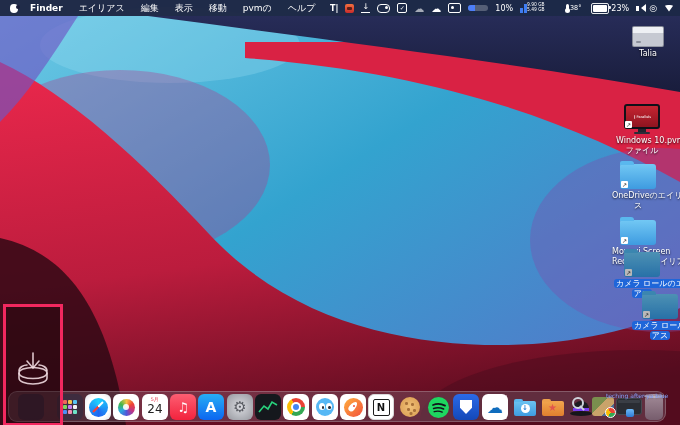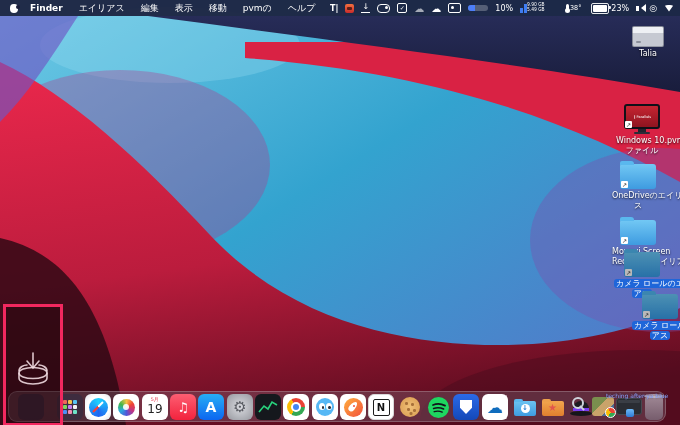--- a/index.html
+++ b/index.html
@@ -292,21 +292,21 @@
 <div class="di" style="left:113px;background:#fff;">
   <div class="cen">
       <div style="width:17px;height:17px;border-radius:50%;background:conic-gradient(#f5c242,#ef4136,#c13584,#5156d8,#2aa9e0,#40b649,#f5c242);position:relative;">
     <span class="abs" style="left:5.5px;top:5.5px;width:6px;height:6px;border-radius:50%;background:#fff;opacity:.9;"></span>
   </div>
     </div>
 </div>
 
 <div class="di" style="left:142px;background:#fff;text-align:center;">
   <div style="font-size:7px;color:#e8273f;line-height:7px;margin-top:2px;"><span class="sc" style="transform:scale(.7);transform-origin:center;">5月</span></div>
-  <div style="font-size:12px;color:#222;line-height:13px;font-weight:500;">19</div>
+  <div style="font-size:12px;color:#222;line-height:13px;font-weight:500;">24</div>
 </div>
 
 <div class="di" style="left:170px;background:linear-gradient(#fd5e72,#f2233d);color:#fff;">
   <div class="cen" style="font-size:13px;">♫</div>
 </div>
 
 <div class="di" style="left:198px;background:linear-gradient(#27aef5,#0c66f0);color:#fff;">
   <div class="cen" style="font-size:14px;font-weight:bold;">A</div>
 </div>
 

